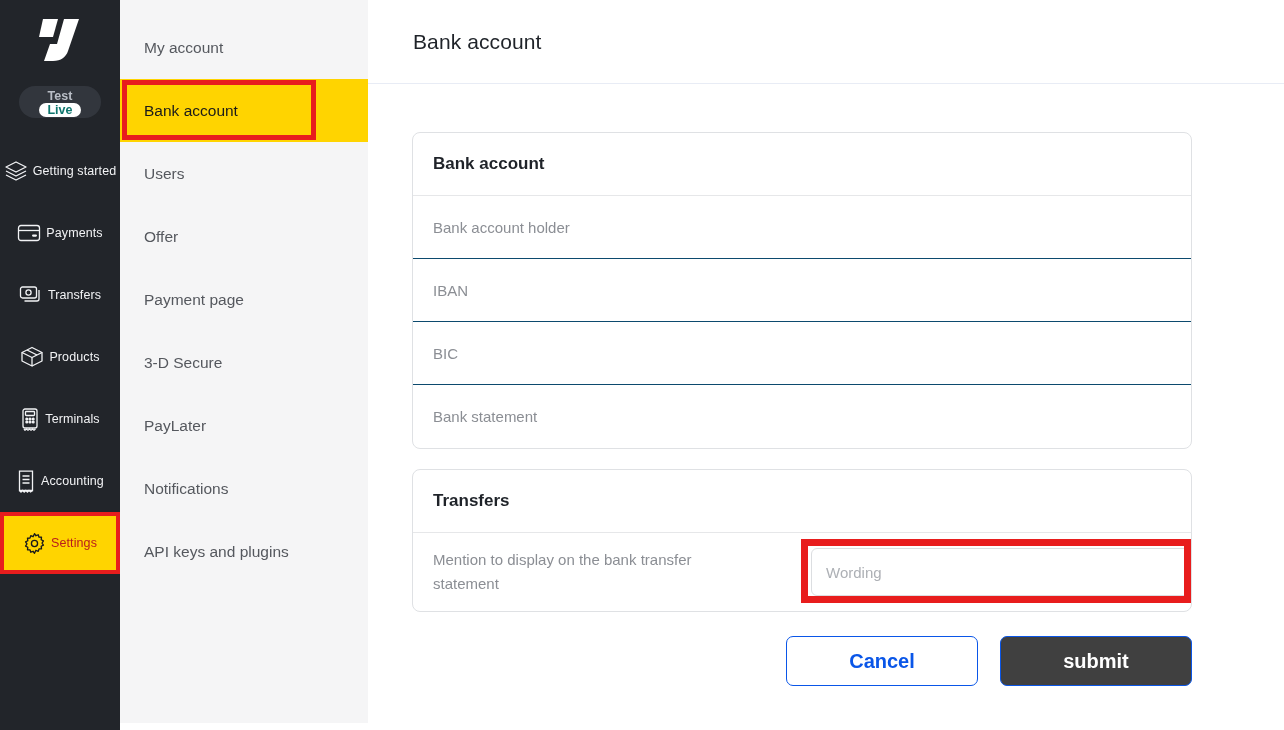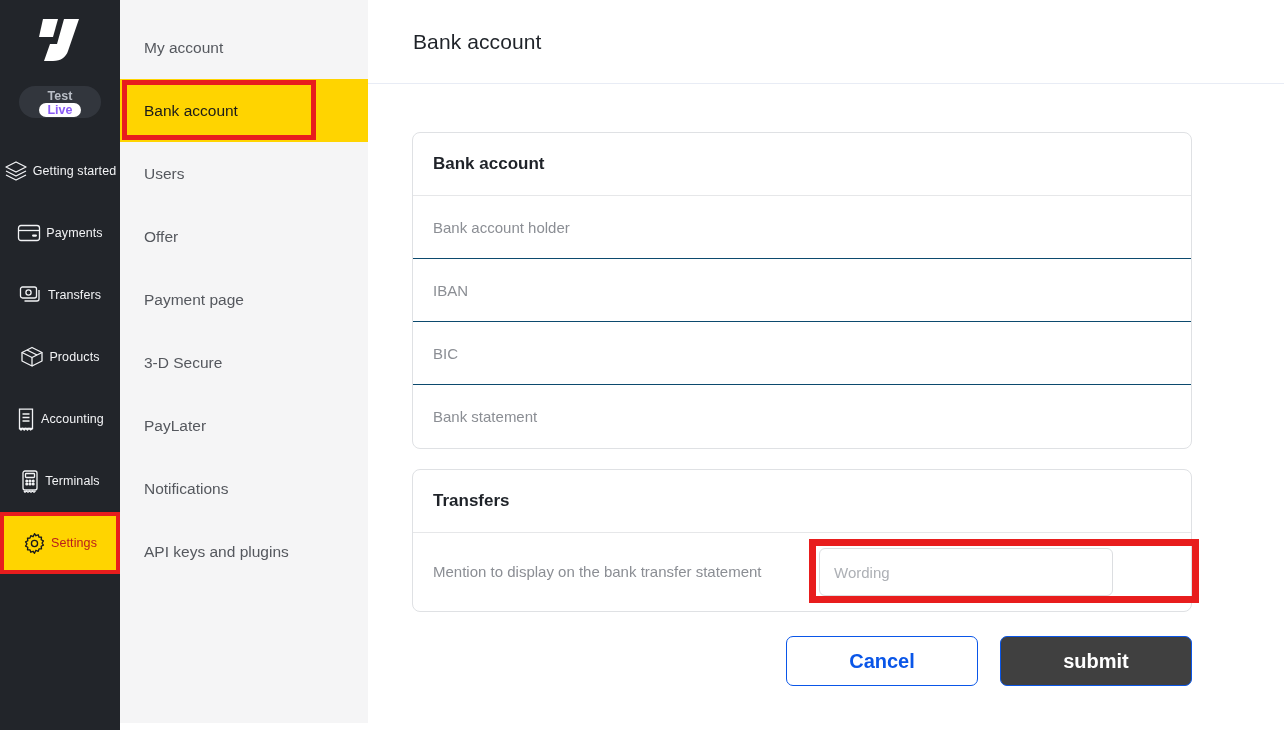--- a/index.html
+++ b/index.html
@@ -32,21 +32,21 @@
     padding: 3px;
     flex-direction: column;
   }
   .env-test {
     flex: 1; text-align: center;
     color: #b9bec6; font-size: 12.5px; font-weight: 700;
     letter-spacing: .1px;
   }
   .env-live {
     width: 42px; height: 26px; background: #ffffff; border-radius: 13px;
-    color: #8b5cf6; font-size: 12.5px; font-weight: 700;
+    color: #0f766e; font-size: 12.5px; font-weight: 700;
     display: flex; align-items: center; justify-content: center;
   }
 
   .nav-items { margin-top: 22px; width: 100%; }
   .nav-item {
     width: 100%; height: 62px;
     display: flex; flex-direction: row; align-items: center; justify-content: center;
     gap: 5px;
     color: #f2f3f5; position: relative;
   }
@@ -126,21 +126,21 @@
   .transfer-row {
     min-height: 78px; display: flex; align-items: center;
     padding-left: 20px;
     border-bottom: none;
   }
   .transfer-label {
     font-size: 15px; color: #8b8e94; width: 330px; line-height: 24px;
   }
   .wording-zone { position: relative; margin-left: 56px; }
   .wording-input {
-    width: 294px; height: 48px;
+    width: 380px; height: 48px;
     border: 1px solid #dcdee1; border-radius: 6px;
     background: #ffffff;
     padding: 0 14px;
     font-family: "Liberation Sans", sans-serif;
     font-size: 15px; color: #1f2329;
     outline: none;
   }
   .wording-input::placeholder { color: #adb0b5; }
   .wording-highlight {
     position: absolute;
@@ -228,50 +228,50 @@
       <div class="nav-item">
         <span class="nav-ico">
           <svg width="24" height="22" viewBox="0 0 24 22" fill="none" stroke="currentColor" stroke-width="1.3" stroke-linejoin="round">
             <path d="M12 1.5 L22 6.5 L12 11.5 L2 6.5 Z"></path>
             <path d="M2 6.5 V15 L12 20 V11.5"></path>
             <path d="M22 6.5 V15 L12 20"></path>
             <path d="M7 4 L17 9"></path>
           </svg>
         </span>
         <span class="nav-label">Products</span>
-      </div>
-
-      <div class="nav-item">
-        <span class="nav-ico">
-          <svg width="20" height="23" viewBox="0 0 20 23" fill="none" stroke="currentColor" stroke-width="1.3">
-            <path d="M3.5 1.2 H16.5 V20.5 H3.5 Z"></path>
-            <path d="M6.5 6 H13.5 M6.5 9.5 H13.5 M6.5 13 H13.5"></path>
-            <path d="M3.5 20.5 L5 22 L6.6 20.5 L8.2 22 L9.8 20.5 L11.4 22 L13 20.5 L14.6 22 L16.5 20.5"></path>
-          </svg>
-        </span>
-        <span class="nav-label">Accounting</span>
       </div>
 
       <div class="nav-item">
         <span class="nav-ico">
           <svg width="20" height="23" viewBox="0 0 20 23" fill="none" stroke="currentColor" stroke-width="1.3">
             <rect x="3" y="1" width="14" height="19" rx="2"></rect>
             <rect x="5.5" y="3.5" width="9" height="4" rx="0.8"></rect>
             <circle cx="6.8" cy="11" r="0.9" fill="currentColor"></circle>
             <circle cx="10" cy="11" r="0.9" fill="currentColor"></circle>
             <circle cx="13.2" cy="11" r="0.9" fill="currentColor"></circle>
             <circle cx="6.8" cy="14" r="0.9" fill="currentColor"></circle>
             <circle cx="10" cy="14" r="0.9" fill="currentColor"></circle>
             <circle cx="13.2" cy="14" r="0.9" fill="currentColor"></circle>
             <path d="M4 21 L5 22.2 L6.5 21 L8 22.2 L9.5 21 L11 22.2 L12.5 21 L14 22.2 L15.5 21"></path>
           </svg>
         </span>
         <span class="nav-label">Terminals</span>
       </div>
 
+      <div class="nav-item">
+        <span class="nav-ico">
+          <svg width="20" height="23" viewBox="0 0 20 23" fill="none" stroke="currentColor" stroke-width="1.3">
+            <path d="M3.5 1.2 H16.5 V20.5 H3.5 Z"></path>
+            <path d="M6.5 6 H13.5 M6.5 9.5 H13.5 M6.5 13 H13.5"></path>
+            <path d="M3.5 20.5 L5 22 L6.6 20.5 L8.2 22 L9.8 20.5 L11.4 22 L13 20.5 L14.6 22 L16.5 20.5"></path>
+          </svg>
+        </span>
+        <span class="nav-label">Accounting</span>
+      </div>
+
       <div class="nav-item active">
         <span class="nav-ico">
           <svg width="23" height="23" viewBox="0 0 24 24" fill="none" stroke="#1a1a1a" stroke-width="1.4" stroke-linejoin="round">
             <circle cx="12" cy="12" r="3.2"></circle>
             <path d="M12 1.8 l1.5 2.1 2.4-1 .8 2.5 2.6 .1 -.3 2.6 2.3 1.2 -1.4 2.2 1.4 2.2 -2.3 1.2 .3 2.6 -2.6 .1 -.8 2.5 -2.4-1 L12 22.2 l-1.5-2.1 -2.4 1 -.8-2.5 -2.6-.1 .3-2.6 -2.3-1.2 1.4-2.2 -1.4-2.2 2.3-1.2 -.3-2.6 2.6-.1 .8-2.5 2.4 1 Z"></path>
           </svg>
         </span>
         <span class="nav-label">Settings</span>
       </div>
 

